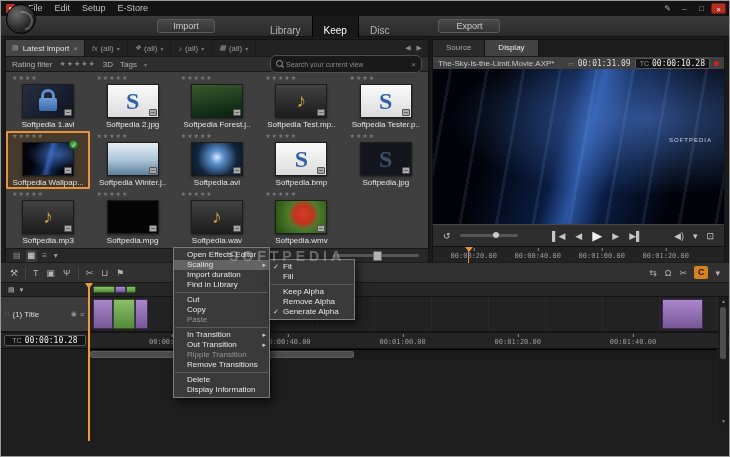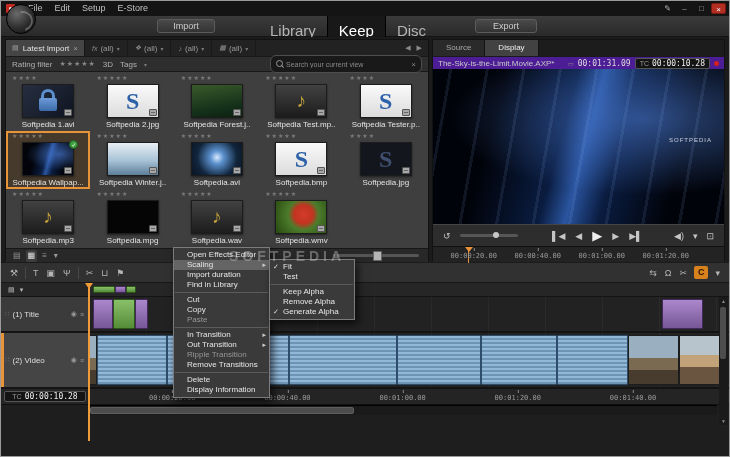--- a/index.html
+++ b/index.html
@@ -15,21 +15,21 @@
   .tb-right{margin-left:auto;display:flex;align-items:center;gap:2px;padding-right:3px}
   .tb-right .wbtn{font-size:8px;color:#aaa;width:15px;height:11px;line-height:11px;text-align:center;border-radius:2px}
   .tb-right .wbtn.close{background:#b22f22;color:#fff;border:1px solid #7a1a12}
 
   
   .tabbar{position:absolute;left:0;top:15px;width:728px;height:21px;background:linear-gradient(#3b3b3b,#2a2a2a);border-bottom:1px solid #131313;display:flex;align-items:center}
   .studio-logo{position:absolute;left:5px;top:-12px;width:30px;height:30px;border-radius:50%;background:radial-gradient(circle at 35% 32%,#6a6a6a,#2c2c2c 55%,#101010);border:1px solid #000;z-index:6}
   .studio-logo::after{content:'';position:absolute;left:6px;top:6px;width:16px;height:16px;border-radius:50%;border:2px solid rgba(200,200,200,.35);border-left-color:transparent;border-bottom-color:transparent;transform:rotate(30deg)}
   .navbtn{margin-left:156px;width:58px;height:14px;background:linear-gradient(#4a4a4a,#333);border:1px solid #5c5c5c;border-radius:3px;color:#ccc;font-size:9px;font-family:"Liberation Sans",sans-serif;line-height:12px;text-align:center}
   .navbtn.export{margin-left:38px;width:62px}
-  .navtab{height:21px;line-height:21px;padding:4px 11px;font-size:15px;color:#b5b5b5}
+  .navtab{height:21px;line-height:21px;padding:4px 11px;font-size:10px;color:#b5b5b5}
   .navtab.first{margin-left:44px}
   .navtab.active{background:#181818;color:#fff;border-left:1px solid #000;border-right:1px solid #000}
 
   
   .main{position:absolute;left:0;top:36px;width:728px;height:226px;background:#1b1b1b}
   .library{position:absolute;left:4px;top:2px;width:424px;height:222px;background:#2f2f2f;border:1px solid #121212}
   .preview{position:absolute;left:431px;top:2px;width:293px;height:222px;background:#1f1f1f;border:1px solid #121212}
 
   
   .lib-tabs{height:16px;background:#222;display:flex;align-items:stretch}
@@ -84,21 +84,21 @@
   .lib-footer{height:14px;background:#282828;border-top:1px solid #171717;display:flex;align-items:center;gap:3px;padding:0 5px}
   .lib-footer .fico{font-size:8px;color:#9a9a9a;padding:0 2px;line-height:12px}
   .lib-footer .fico.active{color:#e8e8e8;background:#3d3d3d;border-radius:2px}
   .zoom-slider{margin-left:auto;width:86px;height:3px;background:#555;border-radius:2px;position:relative;margin-right:4px}
   .zoom-slider::after{content:'';position:absolute;left:46%;top:-3px;width:7px;height:8px;background:#b5b5b5;border:1px solid #666;border-radius:1px}
 
   
   .prev-tabs{height:16px;background:#1c1c1c;display:flex}
   .ptab{padding:0 13px;line-height:16px;font-size:8px;color:#a8a8a8;background:#2a2a2a;border-right:1px solid #131313}
   .ptab.active{background:#424242;color:#eee}
-  .prev-title{height:13px;background:#4c1d95;border-top:1px solid #1a1a1a;display:flex;align-items:center;padding:0 5px;gap:4px}
+  .prev-title{height:13px;background:#404040;border-top:1px solid #1a1a1a;display:flex;align-items:center;padding:0 5px;gap:4px}
   .prev-title .pt{flex:1;font-size:8px;color:#c8c8c8;white-space:nowrap;overflow:hidden}
   .dur-ico{font-size:6px;color:#8a8a8a}
   .dur{font-size:8px;color:#ddd}
   .tcbox{display:flex;align-items:center;gap:3px;height:11px;background:#141414;border:1px solid #565656;border-radius:2px;padding:0 4px}
   .tcbox .tcl{font-size:7px;color:#9a9a9a}
   .tcbox .tcv{font-size:8px;color:#f0f0f0}
   .recdot{width:5px;height:5px;border-radius:50%;background:#d02020}
   .video{position:relative;height:155px;background:#000;overflow:hidden}
   .video .art{position:absolute;inset:0;background:radial-gradient(ellipse 120% 90% at 72% 32%,rgba(80,130,220,.55),transparent 55%),linear-gradient(105deg,#01030a 22%,#0a1c40 44%,#2a55a0 52%,#0a1c40 62%,#01030a 82%),#000}
   .video .streaks{position:absolute;inset:0;background:repeating-linear-gradient(100deg,transparent 0 16px,rgba(150,190,255,.10) 16px 19px,transparent 19px 36px)}
@@ -485,39 +485,20 @@
             <span class="thico">◉</span>
             <span class="thico">≡</span>
           </div>
           <div class="trackcontent">
             <div class="clip k-purple" style="left: 0.6%; width: 3.2%;"></div>
             <div class="clip k-green" style="left: 3.8%; width: 3.4%;"></div>
             <div class="clip k-purple" style="left: 7.2%; width: 2%;"></div>
             <div class="clip k-purple" style="left: 89.5%; width: 6.5%;"></div>
           </div>
         </div>
-        <div class="trackrow active tall">
-          <div class="trackhead">
-            <span class="grip">∷</span>
-            <span class="tlabel">(2) Video</span>
-            <span class="thico">◉</span>
-            <span class="thico">≡</span>
-          </div>
-          <div class="trackcontent">
-            <div class="clip k-photo" style="left: 0%; width: 1.2%;"></div>
-            <div class="clip k-av" style="left: 1.2%; width: 11%;"></div>
-            <div class="clip k-av" style="left: 12.2%; width: 19%;"></div>
-            <div class="clip k-av" style="left: 31.2%; width: 17%;"></div>
-            <div class="clip k-av" style="left: 48.2%; width: 13%;"></div>
-            <div class="clip k-av" style="left: 61.2%; width: 12%;"></div>
-            <div class="clip k-av" style="left: 73.2%; width: 11%;"></div>
-            <div class="clip k-photo" style="left: 84.2%; width: 8%;"></div>
-            <div class="clip k-photo2" style="left: 92.2%; width: 7.8%;"></div>
-          </div>
-        </div>
       </div>
     <div class="tl-ruler">
       <div class="tl-ruler-head">
         <span class="tcbox">
           <span class="tcl">TC</span>
           <span class="tcv mono">00:00:10.28</span>
         </span>
       </div>
       <div class="tl-ruler-content" id="tlRulerContent">
           <span class="rlabel mono" style="left: 13%;">00:00:20.00</span>
@@ -551,21 +532,21 @@
       <div class="mitem sub">In Transition</div>
       <div class="mitem sub">Out Transition</div>
       <div class="mitem dis">Ripple Transition</div>
       <div class="mitem">Remove Transitions</div>
       <div class="msep"></div>
       <div class="mitem">Delete</div>
       <div class="mitem">Display Information</div>
     </div>
   <div class="ctx ctx-sub" id="ctxSub">
       <div class="mitem chk">Fit</div>
-      <div class="mitem">Test</div>
+      <div class="mitem">Fill</div>
       <div class="msep"></div>
       <div class="mitem">Keep Alpha</div>
       <div class="mitem">Remove Alpha</div>
       <div class="mitem chk">Generate Alpha</div>
     </div>
 
   <div class="watermark">SOFTPEDIA</div>
 </div>
 
 </body></html>

